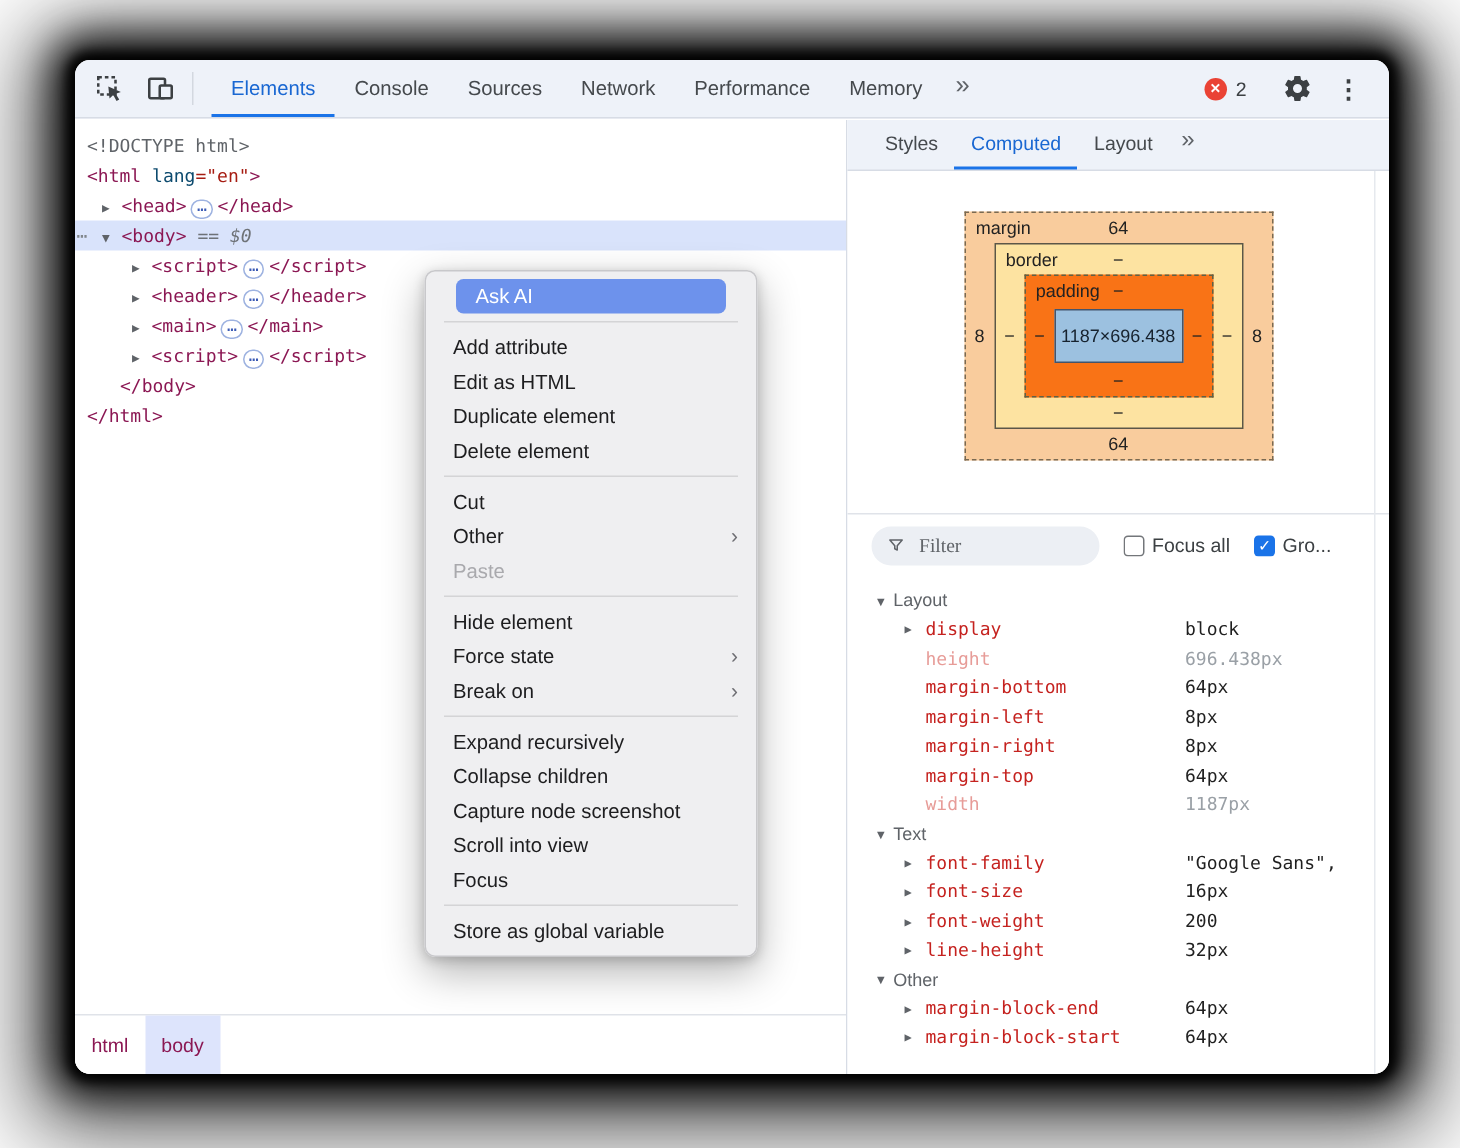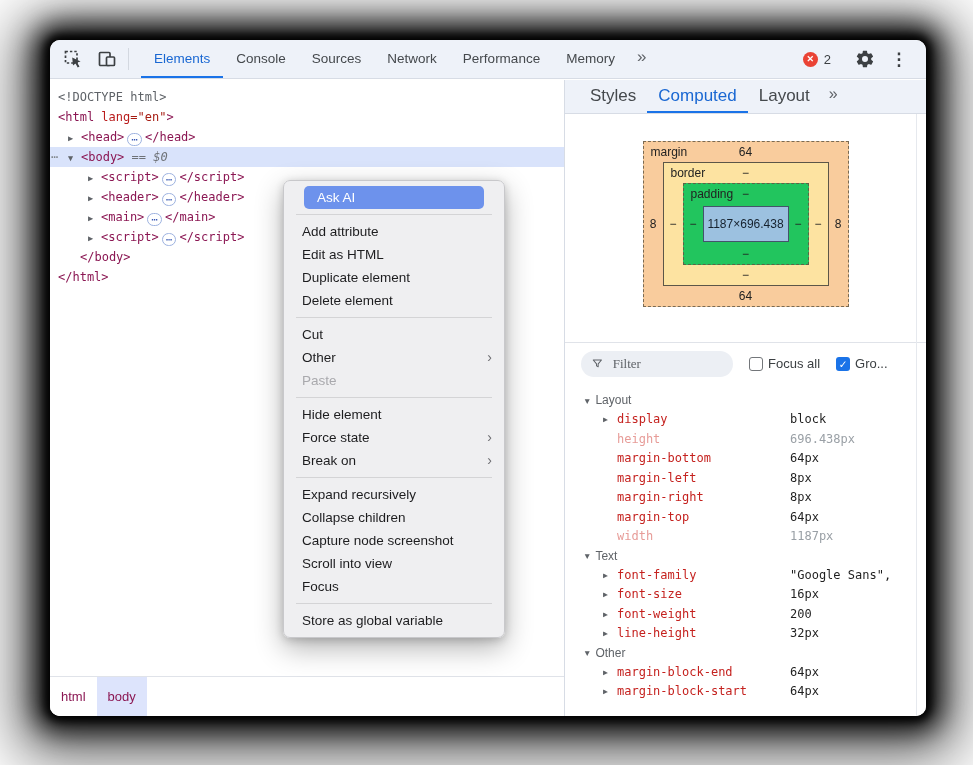--- a/index.html
+++ b/index.html
@@ -36,21 +36,21 @@
   
   .dom-tree{font-family:"DejaVu Sans Mono",monospace;font-size:12px;padding-top:7px;color:#202124;}
   .dom-row{height:20px;line-height:20px;white-space:pre;position:relative;cursor:pointer;}
   .lvl0{padding-left:8px;}
   .lvl1{padding-left:18px;}
   .lvl1t{padding-left:30px;}
   .lvl2{padding-left:38px;}
   .dom-row.selected{background:#d9e3fb;}
   .tok-doctype{color:#5f6368;}
   .tok-tag{color:#8b1753;}
-  .tok-attr{color:#b91c1c;}
+  .tok-attr{color:#0c4a6e;}
   .tok-val{color:#a61c12;}
   .tok-flag{color:#6e7277;}
   .tok-dollar{color:#6e7277;font-style:italic;}
   .tw-arrow{display:inline-block;width:13px;color:#5f6368;font-size:8.5px;vertical-align:0.5px;}
   .gutter-dots{position:absolute;left:1px;top:0;color:#80868b;font-size:12px;letter-spacing:-1px;}
   .pill{display:inline-block;border:1px solid #9db2e0;border-radius:8px;color:#3b5bb5;
     font-size:11px;line-height:11px;height:13px;padding:0 3px;margin:0 3px;vertical-align:-2px;cursor:pointer;}
 
   
   .statusbar{position:absolute;left:0;right:0;bottom:0;height:40px;background:#fff;
@@ -65,36 +65,36 @@
   .mi{height:23px;line-height:23px;font-size:13.5px;color:#1d1d1f;padding:0 12px 0 18px;cursor:pointer;
     display:flex;justify-content:space-between;align-items:center;}
   .mi.hl{background:#6d92ec;color:#fff;border-radius:5px;margin:0 20px;padding-left:13px;}
   .mi.disabled{color:#a9a9ad;cursor:default;}
   .mi .sub{color:#6e6e73;font-size:14px;}
   .msep{height:1px;background:#d4d4d6;margin:5px 12px;}
 
   
   .rp-tabs{height:34px;background:#eef2f9;border-bottom:1px solid #d7dce5;display:flex;align-items:stretch;
     padding-left:14px;}
-  .rp-tab{padding:0 11px;display:flex;align-items:center;font-size:17px;color:#45494d;cursor:pointer;
+  .rp-tab{padding:0 11px;display:flex;align-items:center;font-size:13px;color:#45494d;cursor:pointer;
     border-bottom:2.5px solid transparent;}
   .rp-tab.active{color:#1967d2;border-bottom-color:#1a73e8;}
   .rp-tab.more{font-size:16px;color:#5f6368;padding:0 8px 3px;}
   .scroll-gutter{position:absolute;top:34px;bottom:0;right:9px;width:1px;background:#e6e9ee;}
 
   
   .bm-wrap{padding:27px 0 35px;display:flex;justify-content:center;}
   .bm-row{height:20px;display:flex;align-items:center;justify-content:center;position:relative;
     font-size:12px;color:#222;}
   .bm-label{position:absolute;left:7px;top:50%;transform:translateY(-50%);}
   .bm-mid{flex:1;display:flex;align-items:stretch;}
   .bm-side{width:19px;display:flex;align-items:center;justify-content:center;font-size:12px;color:#222;}
   .bm-margin{width:206px;height:166px;background:#f9cc9d;border:1px dashed #7a6a52;display:flex;flex-direction:column;}
   .bm-border{flex:1;background:#fde3a1;border:1px solid #5c5648;display:flex;flex-direction:column;}
-  .bm-padding{flex:1;background:#22c55e;border:1px dashed #5e6247;display:flex;flex-direction:column;}
+  .bm-padding{flex:1;background:#f97316;border:1px dashed #5e6247;display:flex;flex-direction:column;}
   .bm-content{flex:1;margin:2px 0;background:#9cc1e0;border:1px solid #44546b;display:flex;
     align-items:center;justify-content:center;font-size:12px;color:#16222e;}
 
   
   .filter-row{border-top:1px solid #e0e3e9;height:42px;display:flex;align-items:center;padding:0 12px 0 16px;gap:8px;}
   .filter-pill{width:152px;height:26px;background:#eceff4;border-radius:13px;display:flex;align-items:center;
     padding:0 10px;gap:7px;}
   .filter-pill input{border:none;outline:none;background:transparent;font-size:13px;color:#202124;width:100%;
     font-family:Liberation Serif, serif;}
   .filter-pill input::placeholder{color:#5f6368;}

